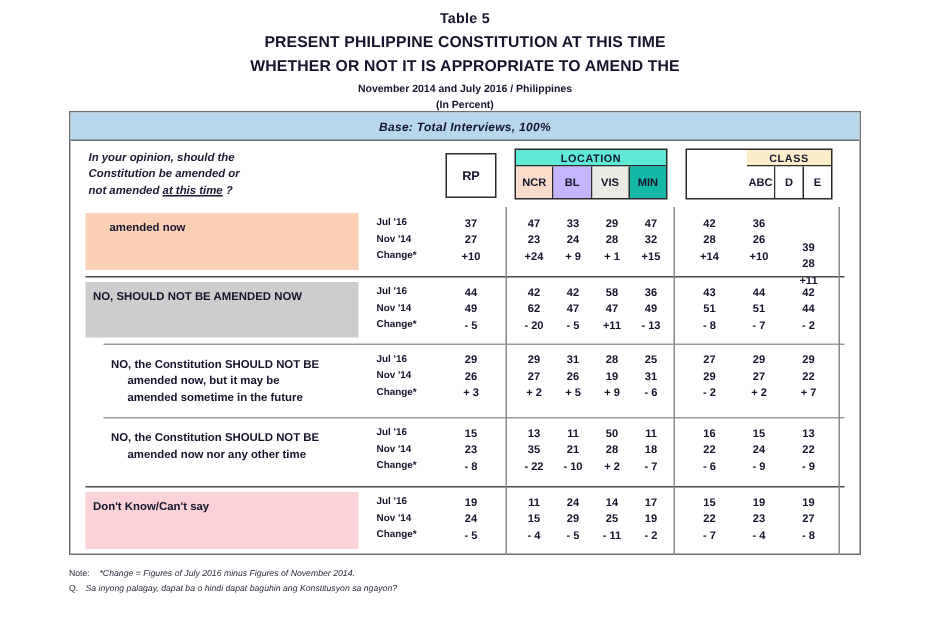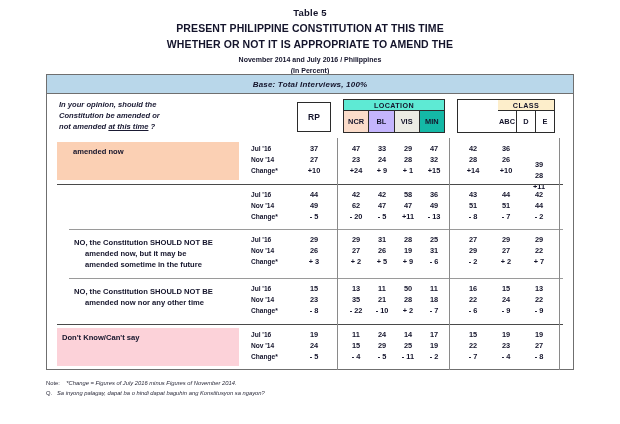--- a/index.html
+++ b/index.html
@@ -216,20 +216,23 @@
               <div class="line">+10</div>
             </div>
             <div class="numcol" style="left: 476px; width: 32px; top: 5px; margin-top: 16px;">
               <div class="line">39</div>
               <div class="line">28</div>
               <div class="line">+11</div>
             </div>
           </div>
           <div class="rule-heavy" style="top: 90px;"></div>
           <div class="row" style="position: absolute; left: 0px; top: 90px; width: 100%; height: 45px;">
+            <div class="label-cell" style="background: rgb(205, 205, 205); height: 37px; top: 4px; width: 182px;">
+              <div>NO, SHOULD NOT BE AMENDED NOW</div>
+            </div>
             <div class="stack periods" style="top: 5px;">
               <div class="line">Jul '16</div>
               <div class="line">Nov '14</div>
               <div class="line">Change*</div>
             </div>
             <div class="numcol" style="left: 248px; width: 38px; top: 5px;">
               <div class="line">44</div>
               <div class="line">49</div>
               <div class="line">- 5</div>
             </div>

